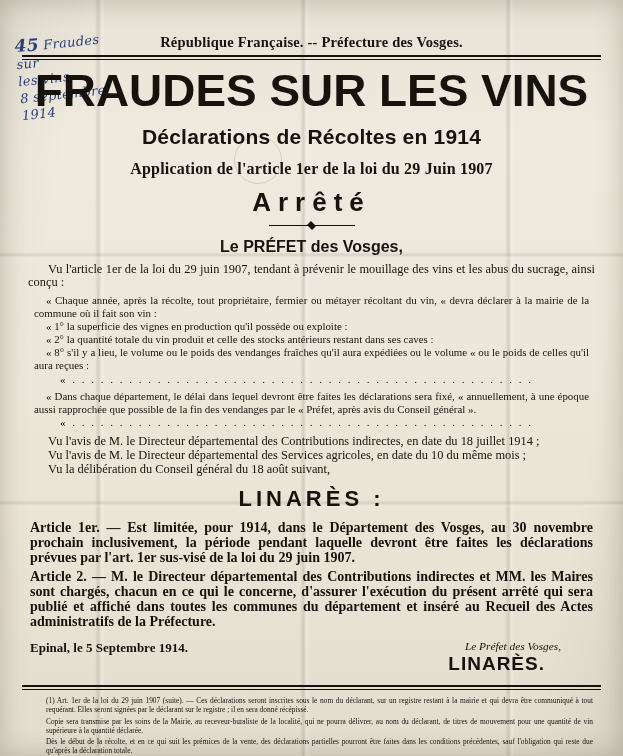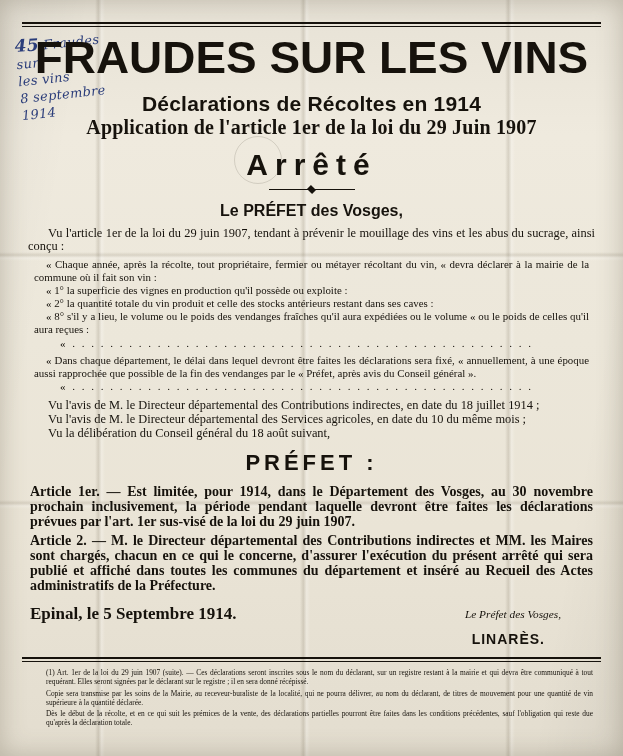--- a/index.html
+++ b/index.html
@@ -102,27 +102,28 @@
   .subtitle-1 {
     font-family: "Liberation Sans", sans-serif;
     font-weight: bold;
     font-size: 21px;
     margin-top: 10px;
     letter-spacing: 0.2px;
   }
   .subtitle-2 {
     font-family: "Liberation Serif", serif;
     font-weight: bold;
-    font-size: 20px;
+    font-size: 16px;
+    margin-top: 11px;
     letter-spacing: 0.2px;
   }
   .arrete-title {
     font-family: "Liberation Sans", sans-serif;
     font-weight: bold;
-    font-size: 30px;
+    font-size: 26px;
     letter-spacing: 7px;
     margin-top: 9px;
   }
   .ornament {
     margin: 4px auto 0 auto;
     width: 86px;
     height: 7px;
     position: relative;
   }
   .ornament:before {
@@ -179,41 +180,41 @@
   .article {
     font-size: 14px;
     line-height: 15.2px;
     text-align: justify;
     margin-top: 8px;
     padding: 0 8px;
     font-weight: bold;
   }
   .article .art-label { font-weight: bold; }
   .place-date {
-    font-size: 17px;
+    font-size: 13px;
     font-weight: bold;
     margin-top: 11px;
     padding-left: 8px;
   }
   .sign-wrap {
     position: relative;
     margin-top: -16px;
     text-align: right;
     padding-right: 40px;
   }
   .sign-role {
     font-size: 11.3px;
     font-style: italic;
   }
   .sign-name {
     font-family: "Liberation Sans", sans-serif;
     font-weight: bold;
-    font-size: 14px;
+    font-size: 19px;
     letter-spacing: 1px;
-    margin-top: 11px;
+    margin-top: 1px;
     padding-right: 16px;
   }
   .footnotes {
     font-size: 7.4px;
     line-height: 9.1px;
     text-align: justify;
     margin-top: 6px;
     padding: 0 8px;
   }
   .footnotes p { margin: 0 0 2px 16px; }
@@ -249,20 +250,21 @@
       <div class="hw-line"><span class="hw-num">45</span>
         <span>Fraudes</span></div>
       <div class="hw-line">sur</div>
       <div class="hw-line">les vins</div>
       <div class="hw-line">8 septembre</div>
       <div class="hw-line">1914</div>
     </div>
 
     <div class="stamp"></div>
 
+    <div class="center head-line">République Française. -- Préfecture des Vosges.</div>
 
     <div class="top-rules">
       <hr class="rule">
       <hr class="rule-thin">
     </div>
 
     <div class="center title-main">FRAUDES SUR LES VINS</div>
 
     <div class="center subtitle-1">Déclarations de Récoltes en 1914</div>
 
@@ -282,21 +284,21 @@
       <p>« 8° s'il y a lieu, le volume ou le poids des vendanges fraîches qu'il aura expédiées ou le volume « ou le poids de celles qu'il aura reçues :</p>
       <p class="dots">« . . . . . . . . . . . . . . . . . . . . . . . . . . . . . . . . . . . . . . . . . . . . . . . . .</p>
       <p style="margin-top:4px;">« Dans chaque département, le délai dans lequel devront être faites les déclarations sera fixé, « annuellement, à une époque aussi rapprochée que possible de la fin des vendanges par le « Préfet, après avis du Conseil général ».</p>
       <p class="dots">« . . . . . . . . . . . . . . . . . . . . . . . . . . . . . . . . . . . . . . . . . . . . . . . . .</p>
     </div>
 
     <div class="body-text vu-line" style="margin-top:6px;">Vu l'avis de M. le Directeur départemental des Contributions indirectes, en date du 18 juillet 1914 ;</div>
     <div class="body-text vu-line" style="margin-top:1px;">Vu l'avis de M. le Directeur départemental des Services agricoles, en date du 10 du même mois ;</div>
     <div class="body-text vu-line" style="margin-top:1px;">Vu la délibération du Conseil général du 18 août suivant,</div>
 
-    <div class="center arrete-2">PRÉFET :</div>
+    <div class="center arrete-2">LINARÈS :</div>
 
     <div class="article">
       <span class="art-label">Article 1er.</span>
       <span>— Est limitée, pour 1914, dans le Département des Vosges, au 30 novembre prochain inclusivement, la période pendant laquelle devront être faites les déclarations prévues par l'art. 1er sus-visé de la loi du 29 juin 1907.</span>
     </div>
 
     <div class="article" style="margin-top:3px;">
       <span class="art-label">Article 2.</span>
       <span>— M. le Directeur départemental des Contributions indirectes et MM. les Maires sont chargés, chacun en ce qui le concerne, d'assurer l'exécution du présent arrêté qui sera publié et affiché dans toutes les communes du département et inséré au Recueil des Actes administratifs de la Préfecture.</span>
     </div>

